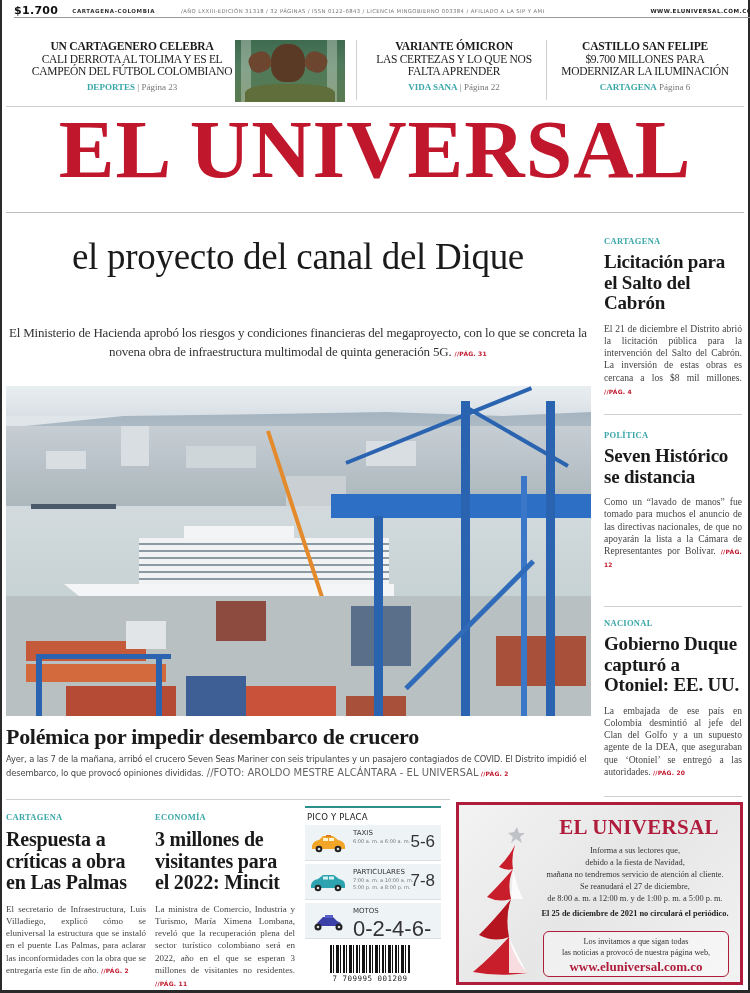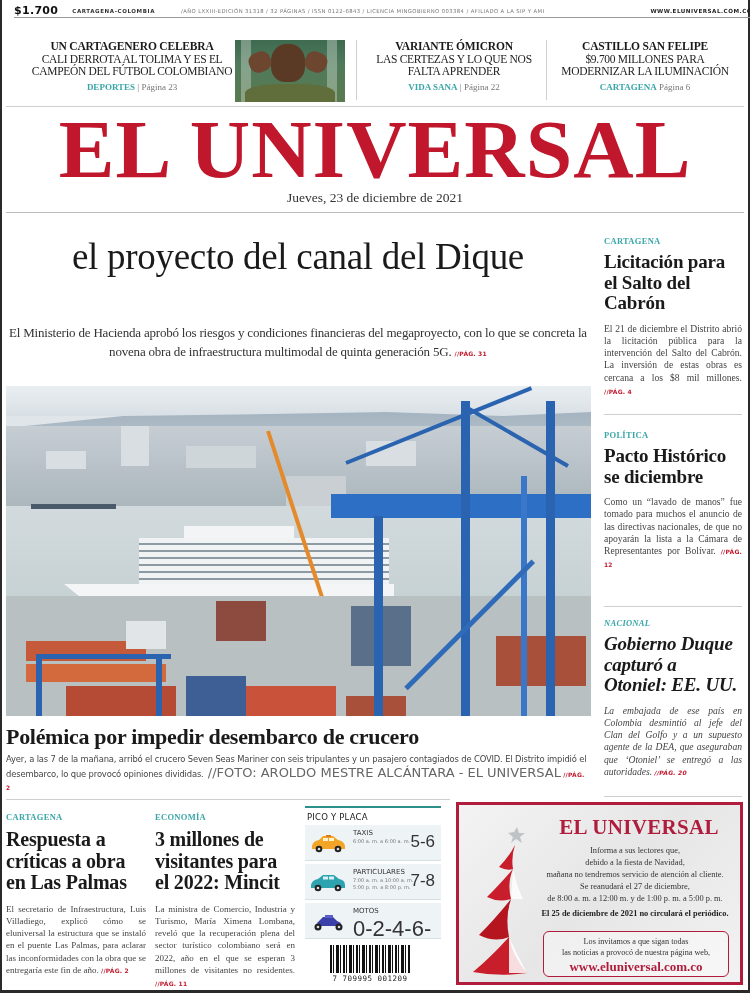--- a/index.html
+++ b/index.html
@@ -68,21 +68,21 @@
   .sidebar { position: absolute; left: 604px; top: 236px; width: 138px; }
   .sb-item { position: absolute; left: 0; width: 138px; }
   .sb-section { font-family: "Liberation Serif", serif; font-weight: bold; font-size: 8.5px; letter-spacing: 0.3px; color: #3aa6a8; text-transform: uppercase; }
   .sb-title { font-family: "Liberation Serif", serif; font-weight: bold; font-size: 19px; line-height: 20.5px; color: #1a1a1a; margin-top: 6px; letter-spacing: -0.2px; }
   .sb-body { font-family: "Liberation Serif", serif; font-size: 9.6px; line-height: 12.3px; color: #444; margin-top: 9px; text-align: justify; }
   .sb-rule { position: absolute; left: 604px; width: 138px; height: 1px; background: #cfcfcf; }
 
   
   .cruise-title { position: absolute; left: 6px; top: 724px; font-family: "Liberation Serif", serif; font-weight: bold; font-size: 22px; line-height: 26px; color: #1a1a1a; letter-spacing: -0.3px; }
   .cruise-body { position: absolute; left: 6px; top: 753px; width: 585px; font-family: "DejaVu Sans", sans-serif; font-size: 8.4px; line-height: 13px; color: #444; letter-spacing: -0.15px; }
-  .cruise-credit { font-size: 13px; color: #666; letter-spacing: 0; }
+  .cruise-credit { font-size: 10px; color: #666; letter-spacing: 0; }
   .bottom-rule { position: absolute; left: 6px; top: 799px; width: 444px; height: 1px; background: #cfcfcf; }
 
   
   .btm { position: absolute; top: 812px; width: 140px; }
   .btm .sb-title { font-size: 20px; line-height: 21.5px; margin-top: 7px; }
   .btm .sb-body { font-size: 9px; line-height: 12.3px; margin-top: 9px; }
   .btm-1 { left: 6px; }
   .btm-2 { left: 155px; }
 
   
@@ -164,21 +164,20 @@
     <div class="ref">
       <span class="sec">CARTAGENA</span>
       <span>Página 6</span>
     </div>
   </div>
 </div>
 <div class="teasers-bottom"></div>
 
 <div class="masthead">
   <div class="logo">EL UNIVERSAL</div>
-  <div class="date">Jueves, 23 de diciembre de 2021</div>
 </div>
 <div class="mast-rule"></div>
 
 <div class="lead-headline">
   <div>el proyecto del canal del Dique</div>
 </div>
 <div class="lead-dek">
   <span>El Ministerio de Hacienda aprobó los riesgos y condiciones financieras del megaproyecto, con lo que se concreta la novena obra de infraestructura multimodal de quinta generación 5G.</span>
   <span class="pg-ref">//PÁG. 31</span>
 </div>
@@ -234,24 +233,24 @@
 <div class="bottom-rule"></div>
 
 <div class="sidebar">
   <div class="sb-item" style="top:0px;">
     <div class="sb-section">CARTAGENA</div>
     <div class="sb-title">Licitación para el Salto del Cabrón</div>
     <div class="sb-body"><span>El 21 de diciembre el Distrito abrió la licitación pública para la intervención del Salto del Cabrón. La inversión de estas obras es cercana a los $8 mil millones.</span><span class="pg-ref"> //PÁG. 4</span></div>
   </div>
   <div class="sb-item" style="top:194px;">
     <div class="sb-section">POLÍTICA</div>
-    <div class="sb-title">Pacto Histórico se diciembre</div>
+    <div class="sb-title">Seven Histórico se distancia</div>
     <div class="sb-body"><span>Como un “lavado de manos” fue tomado para muchos el anuncio de las directivas nacionales, de que no apoyarán la lista a la Cámara de Representantes por Bolívar.</span><span class="pg-ref"> //PÁG. 12</span></div>
   </div>
-  <div class="sb-item" style="top:382px;font-style:italic;">
+  <div class="sb-item" style="top:382px;">
     <div class="sb-section">NACIONAL</div>
     <div class="sb-title">Gobierno Duque capturó a Otoniel: EE. UU.</div>
     <div class="sb-body"><span>La embajada de ese país en Colombia desmintió al jefe del Clan del Golfo y a un supuesto agente de la DEA, que aseguraban que ‘Otoniel’ se entregó a las autoridades.</span><span class="pg-ref"> //PÁG. 20</span></div>
   </div>
 </div>
 <div class="sb-rule" style="top:414px;"></div>
 <div class="sb-rule" style="top:606px;"></div>
 <div class="sb-rule" style="top:796px;"></div>
 
 <div class="btm btm-1">

